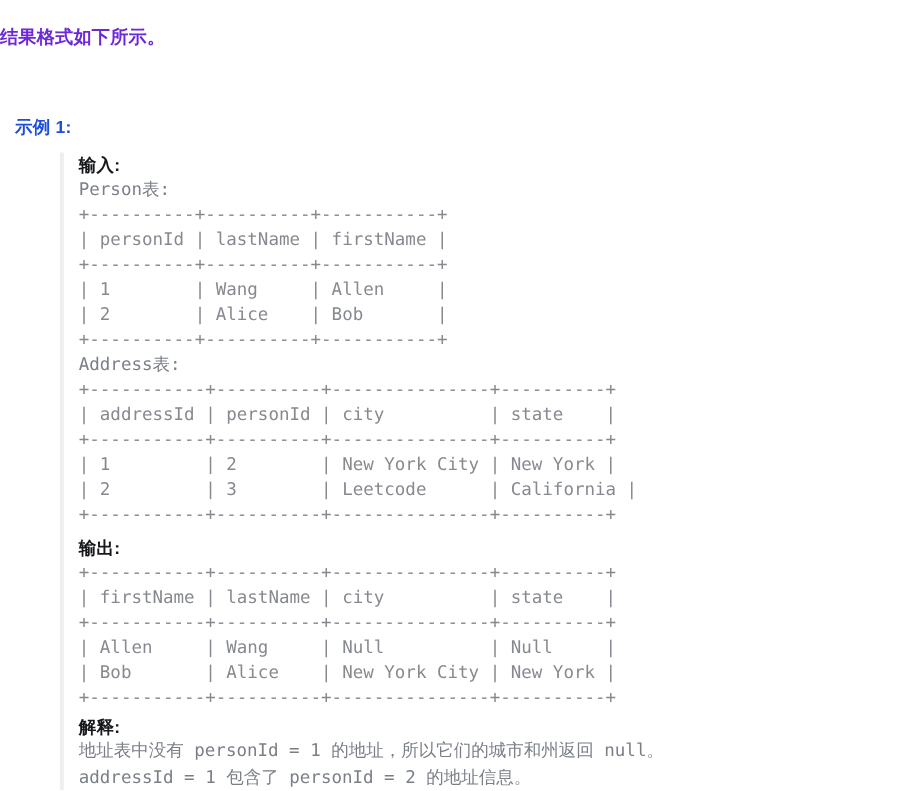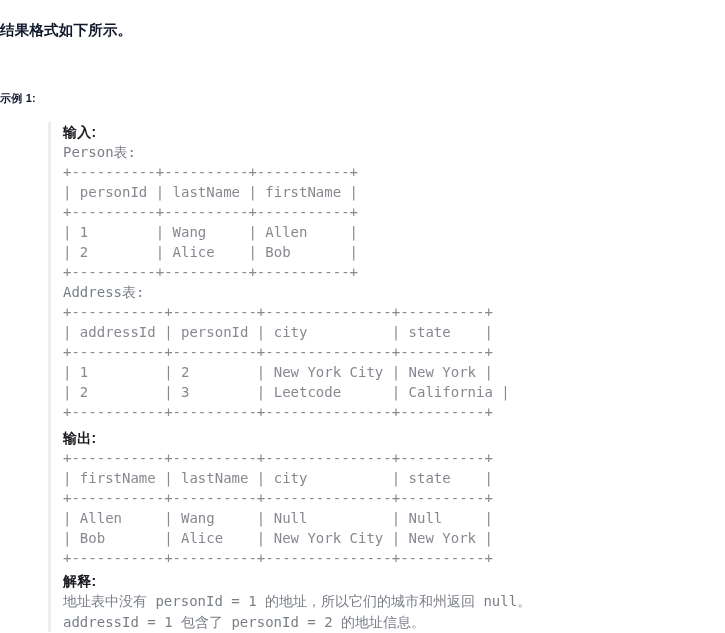--- a/index.html
+++ b/index.html
@@ -20,31 +20,31 @@
     width: 725px;
     height: 633px;
     background: #ffffff;
   }
   .intro-para {
     position: absolute;
     left: 0px;
     top: 4px;
     font-size: 14.5px;
     font-weight: 600;
-    color: #0f172a;
+    color: #6d28d9;
     line-height: 22px;
     letter-spacing: 0.2px;
   }
   .example-heading {
     position: absolute;
-    left: 0px;
+    left: 12px;
     top: 76px;
-    font-size: 11px;
+    font-size: 14px;
     font-weight: 700;
-    color: #0f172a;
+    color: #1d4ed8;
     line-height: 22px;
     letter-spacing: 0.2px;
   }
   .quote-block {
     position: absolute;
     left: 8px;
     top: 108px;
     width: 710px;
     height: 510px;
     border-left: 3px solid #eceef0;

